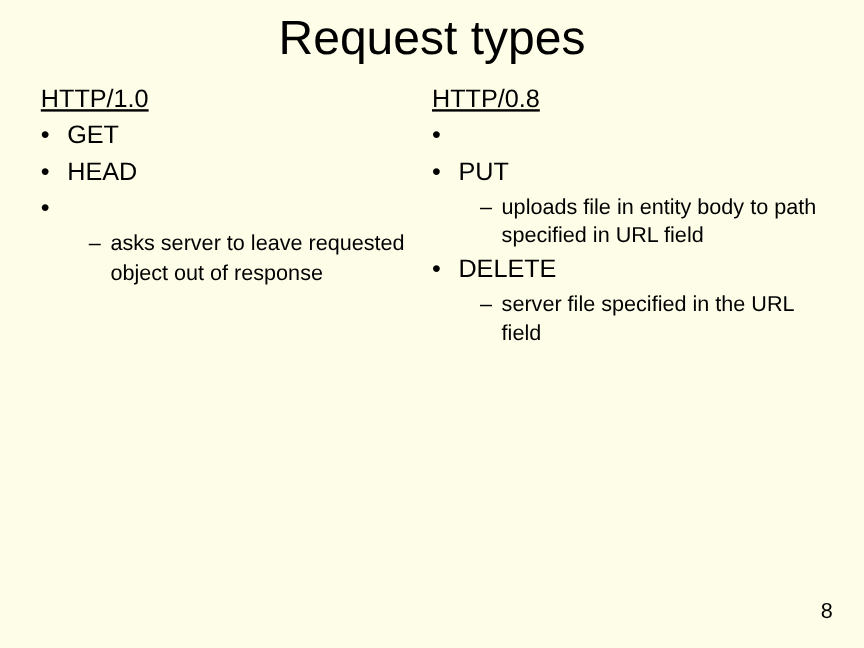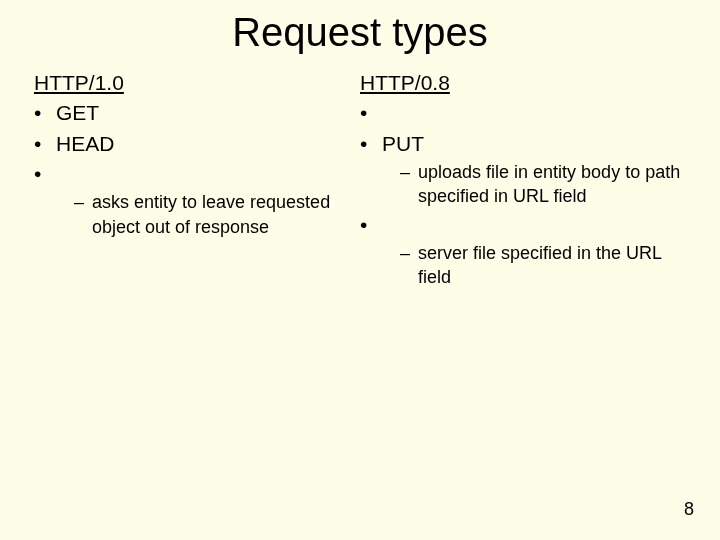--- a/index.html
+++ b/index.html
@@ -87,21 +87,21 @@
       <div class="b1">
         <span class="dot">•</span>
         <span>HEAD</span>
       </div>
 
       <div class="b1">
         <span class="dot">•</span>
       </div>
       <div class="b2">
         <span class="dash">–</span>
-        <span>asks entity to leave requested object out of response</span>
+        <span>asks server to leave requested object out of response</span>
       </div>
     </div>
 
     <div class="col">
       <div class="hdr">HTTP/0.8</div>
 
       <div class="b1">
         <span class="dot">•</span>
       </div>
 
@@ -109,20 +109,21 @@
         <span class="dot">•</span>
         <span>PUT</span>
       </div>
       <div class="b2">
         <span class="dash">–</span>
         <span>uploads file in entity body to path specified in URL field</span>
       </div>
 
       <div class="b1">
         <span class="dot">•</span>
+        <span>DELETE</span>
       </div>
       <div class="b2">
         <span class="dash">–</span>
         <span>server file specified in the URL field</span>
       </div>
     </div>
 
   </div>
 
   <div class="pagenum">8</div>

